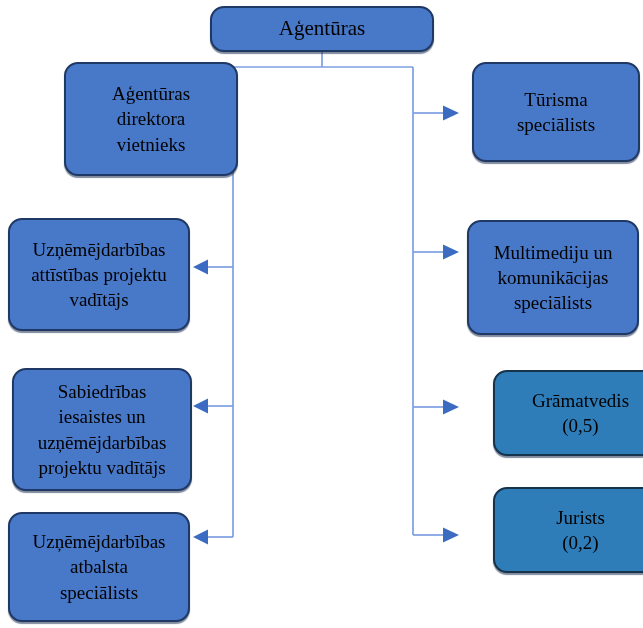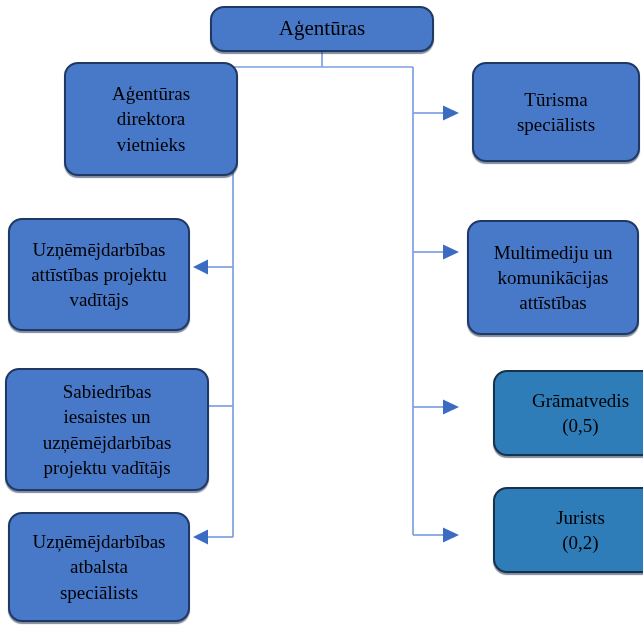--- a/index.html
+++ b/index.html
@@ -40,21 +40,21 @@
     padding: 4px 0;
   }
   .node.alt {
     background: #2E7CB8;
     border-color: #16334C;
     margin-left: 31px;
   }
   #node-root   { left: 210px; top: 6px;   width: 224px; height: 46px;  font-size: 21px; }
   #node-l0     { left: 64px;  top: 62px;  width: 174px; height: 114px; }
   #node-l1     { left: 8px;   top: 218px; width: 182px; height: 113px; }
-  #node-l2     { left: 5px;   top: 368px; width: 204px; height: 123px; }
+  #node-l2     { left: 12px;   top: 368px; width: 180px; height: 123px; }
   #node-l3     { left: 8px;   top: 512px; width: 182px; height: 110px; }
   #node-r0     { left: 472px; top: 62px;  width: 168px; height: 100px; text-align: center; }
   #node-r1     { left: 467px; top: 220px; width: 172px; height: 115px; }
   #node-r2     { left: 462px; top: 370px; width: 175px; height: 86px;  }
   #node-r3     { left: 462px; top: 487px; width: 175px; height: 86px;  }
 </style>
 </head>
 <body>
 
 <div class="stage">
@@ -104,19 +104,19 @@
 uzņēmējdarbības
 projektu vadītājs</div>
   <div class="node" id="node-l3">Uzņēmējdarbības
 atbalsta
 speciālists</div>
 
   <div class="node" id="node-r0">Tūrisma
 speciālists</div>
   <div class="node" id="node-r1">Multimediju un
 komunikācijas
-attīstības</div>
+speciālists</div>
   <div class="node alt" id="node-r2">Grāmatvedis
 (0,5)</div>
   <div class="node alt" id="node-r3">Jurists
 (0,2)</div>
 
 </div>
 
 </body></html>

